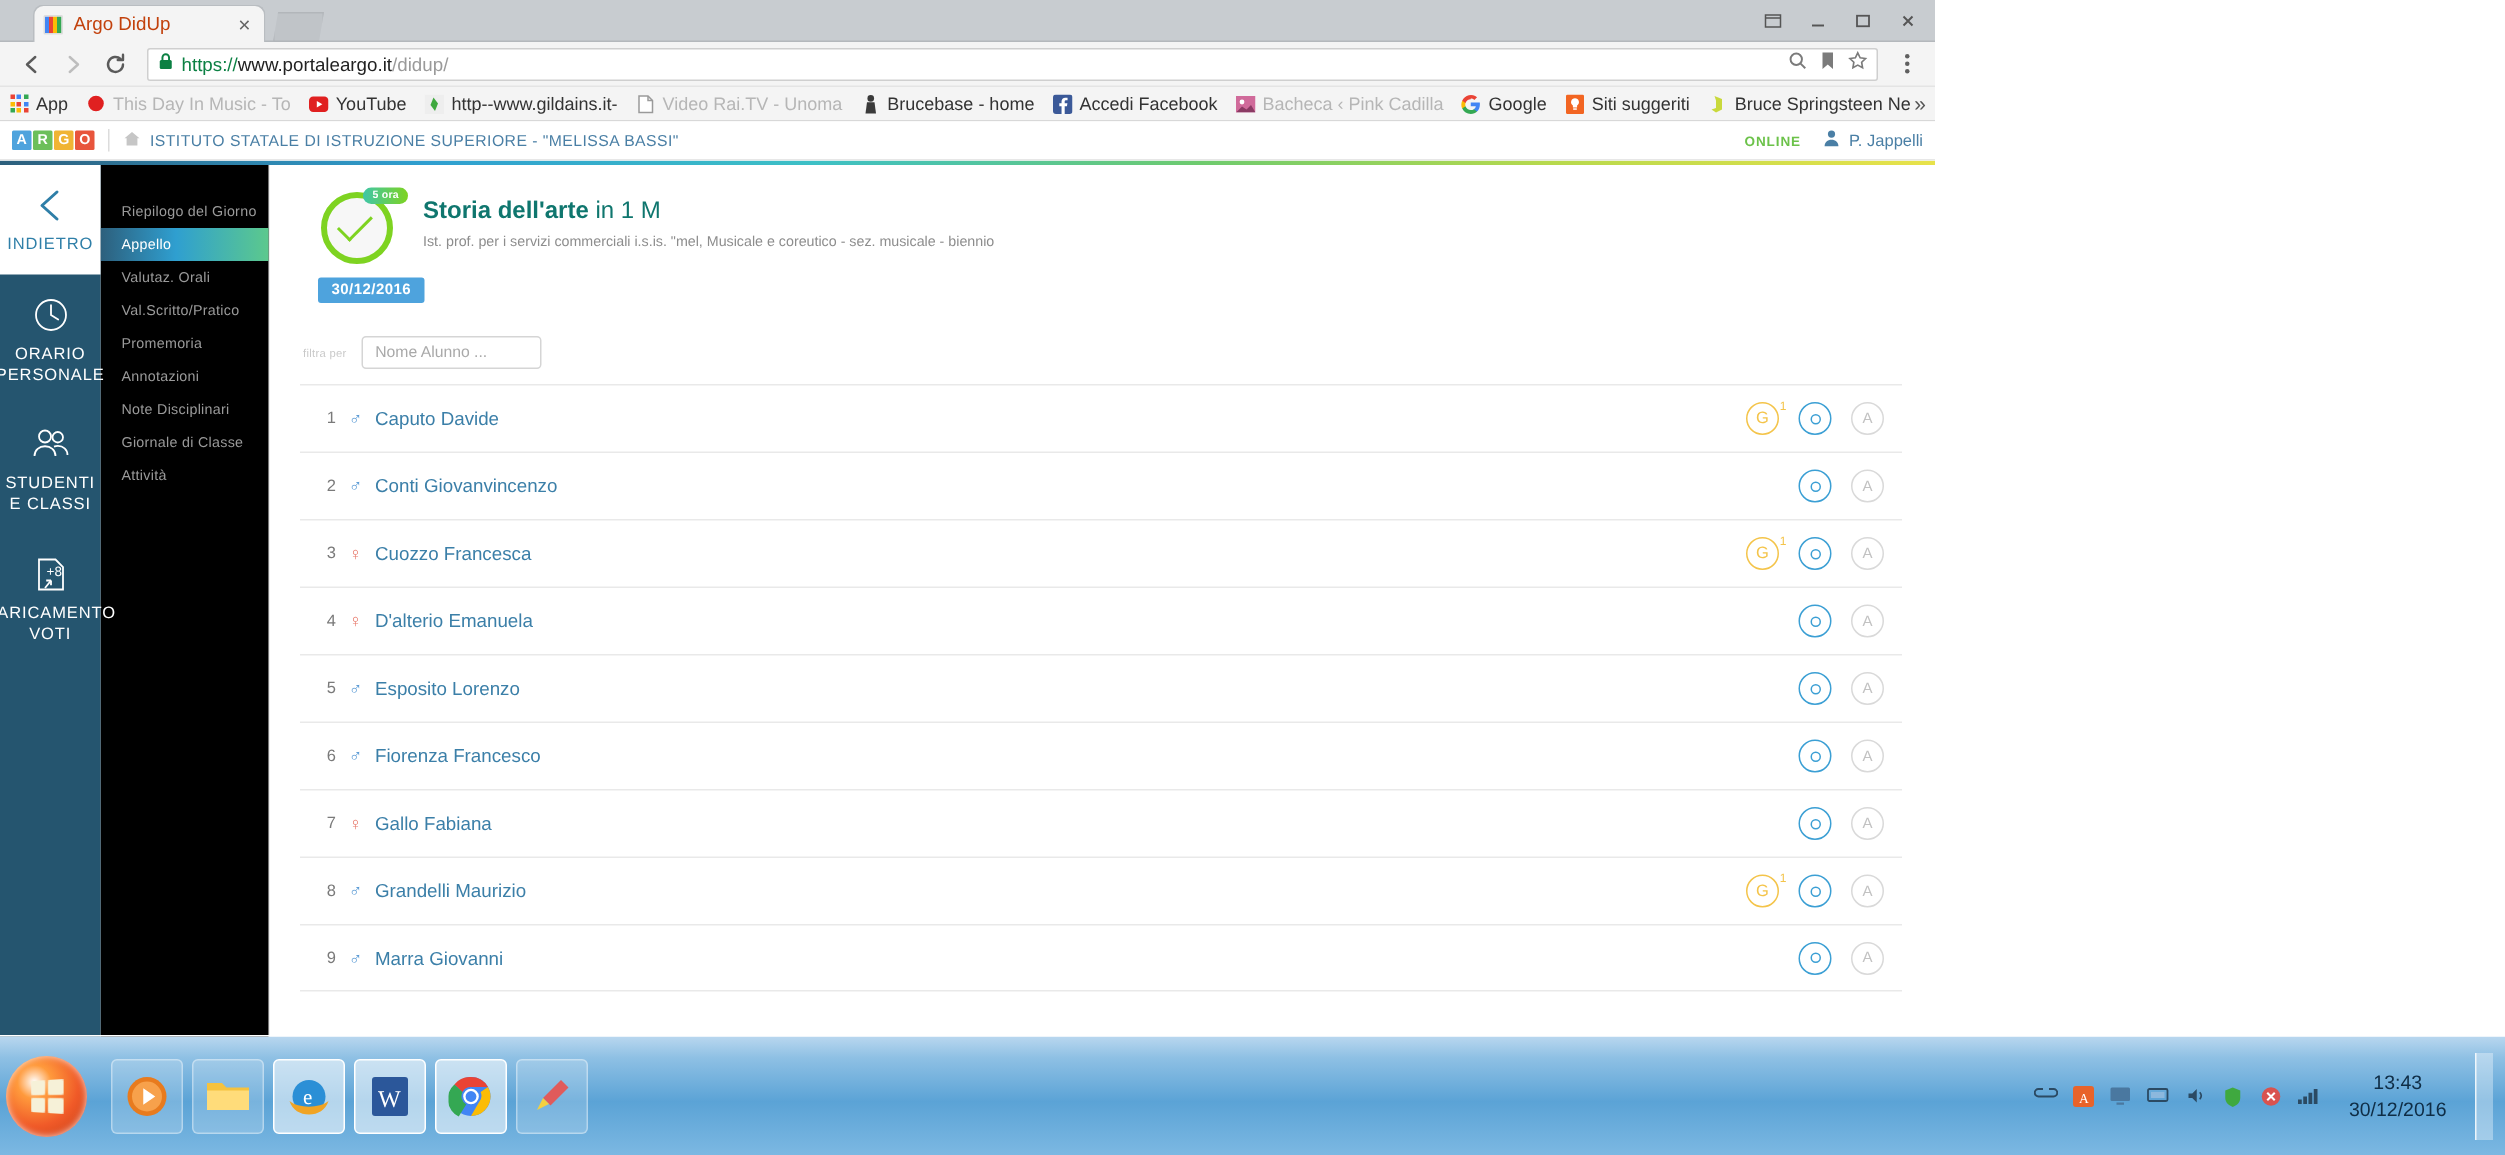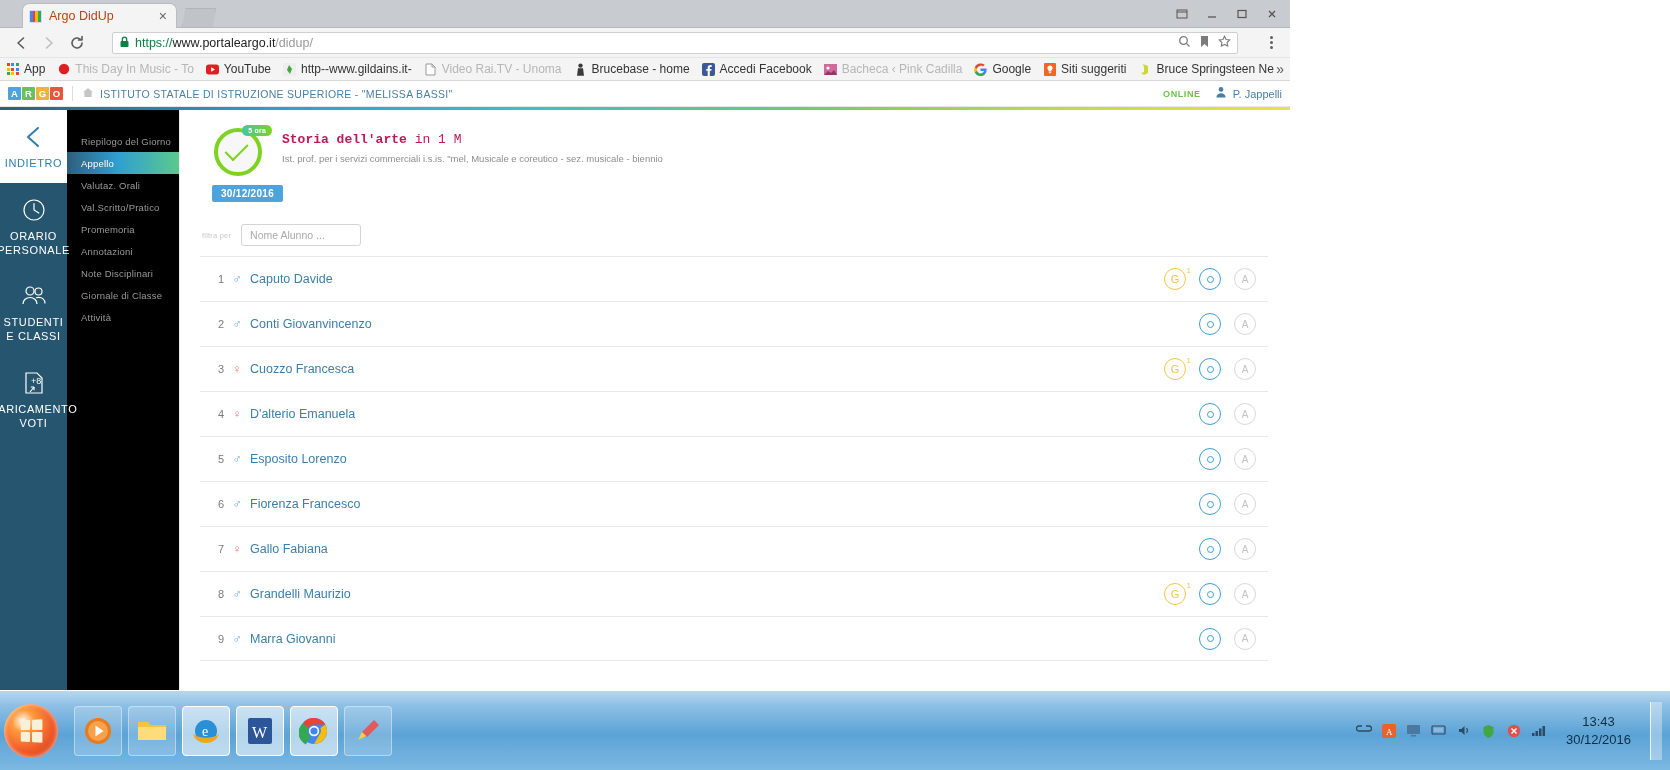--- a/index.html
+++ b/index.html
@@ -46,21 +46,21 @@
   .winbtn { width:28px; height:22px; display:flex; align-items:center; justify-content:center;
             font-size:12px; color:#555; }
   .winbtn svg { display:block; }
 
   
   .toolbar { height:30px; background:#f4f4f4; display:flex; align-items:center; padding:0 8px; gap:2px;
              border-bottom:1px solid #e4e4e4; }
   .navbtn { width:26px; height:26px; display:flex; align-items:center; justify-content:center; color:#5a5a5a;}
   .navbtn.dim { color:#bdbdbd; }
   .omnibox {
-    flex:1; height:22px; margin:0 20px; background:#ffffff;
+    flex:1; height:22px; margin:0 6px; background:#ffffff;
     border:1px solid #cfcfcf; border-radius:2px;
     display:flex; align-items:center; padding:0 6px; gap:5px;
   }
   .lock { color:#0b8043; font-size:11px; line-height:1; }
   .url { font-size:12.5px; white-space:nowrap; }
   .url .scheme { color:#0b8043; }
   .url .host { color:#222222; }
   .url .path { color:#9a9a9a; }
   .omni-icons { margin-left:auto; display:flex; align-items:center; gap:8px; color:#7b7b7b; }
   .menu-dots { width:22px; display:flex; flex-direction:column; align-items:center; gap:2px; }
@@ -141,21 +141,21 @@
           background:#f7f7f7; display:flex; align-items:center; justify-content:center; }
   .check { width:22px; height:12px; border-left:2.5px solid #7ed321; border-bottom:2.5px solid #7ed321;
            transform:rotate(-45deg) translate(1px,-3px); }
   .hour-badge {
     position:absolute; right:-10px; top:-3px;
     background:linear-gradient(90deg,#3fc6a8,#7ed321);
     color:#ffffff; font-size:7px; border-radius:9px; padding:2px 6px; white-space:nowrap;
     font-weight:bold; letter-spacing:.2px;
   }
   .title-block { margin-left:20px; padding-top:4px; }
-  .lesson-title { font-size:13px; color:#be185d; font-weight:bold;font-family:Liberation Mono, monospace; }
+  .lesson-title { font-size:16px; color:#0f766e; font-weight:bold; }
   .lesson-title .light { font-weight:normal; }
   .lesson-sub { font-size:9.5px; color:#8d8d8d; margin-top:6px; }
   .date-chip {
     display:inline-block; margin:9px 0 0 12px; background:#4ea3dd; color:#ffffff;
     font-size:10px; font-weight:bold; padding:3px 9px; border-radius:2px; letter-spacing:.3px;
   }
 
   .filter-row { display:flex; align-items:center; gap:10px; margin:22px 0 0 2px; }
   .filter-label { font-size:7.5px; color:#c9c9c9; letter-spacing:.2px; }
   .filter-input {

